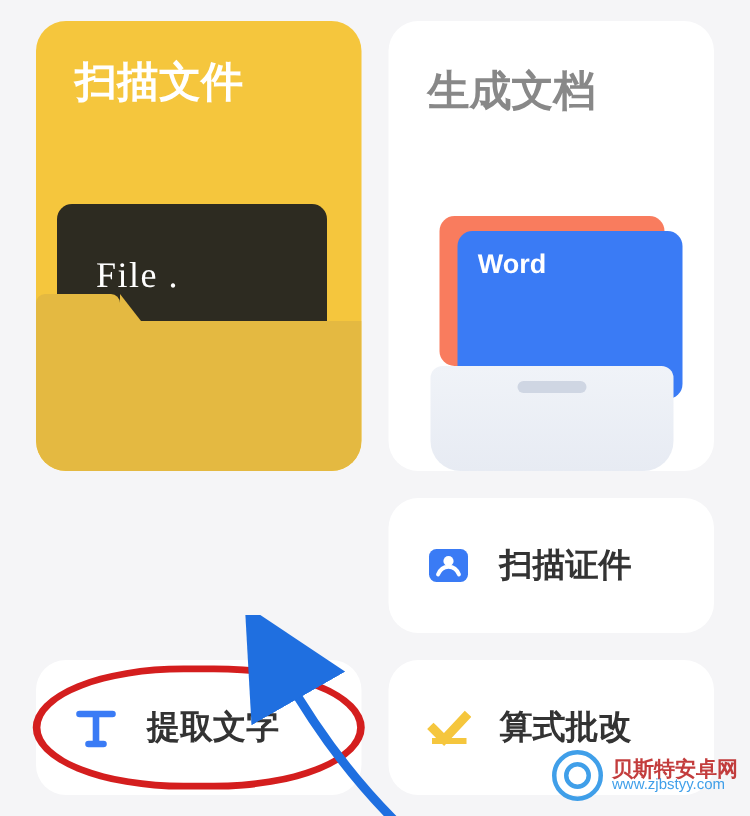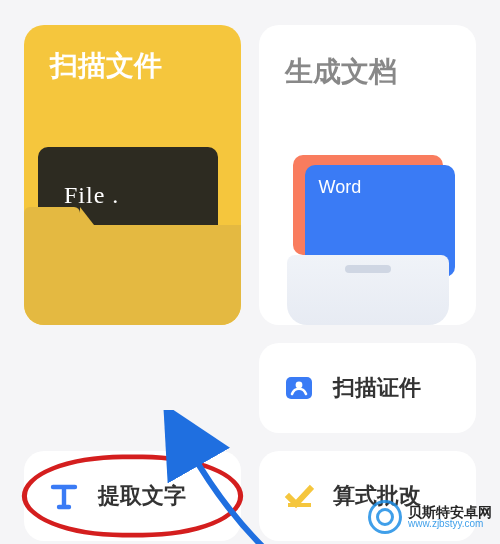--- a/index.html
+++ b/index.html
@@ -1,42 +1,42 @@
 <!DOCTYPE html>
 <html><head>
 <meta charset="utf-8">
 <style>
 *{margin:0;padding:0;box-sizing:border-box;font-family:-apple-system,BlinkMacSystemFont,"PingFang SC","Microsoft YaHei",sans-serif}
 body{width:500px;height:544px;background:#f5f5f7;overflow:hidden;position:relative}
-.grid{display:grid;grid-template-columns:1fr 1fr;gap:18px;padding:25px 24px 0}
+.grid{display:grid;grid-template-columns:1fr 1fr;gap:18px;padding:14px 24px 0}
 .card{background:#fff;border-radius:20px;display:flex;align-items:center;justify-content:flex-start;padding:0 22px;height:90px}
 .card .icon{flex:0 0 36px;display:flex;align-items:center;justify-content:center;margin-right:16px}
 .card .label{font-size:22px;color:#333;font-weight:700}
 .big{height:300px;position:relative;overflow:hidden;padding:0}
 .scan{background:#F5C63D}
 .scan .title{position:absolute;top:22px;left:26px;color:#fff;font-size:28px;font-weight:700}
 .scan .folder-back{position:absolute;bottom:40px;left:14px;width:180px;height:138px;background:#2d2b21;border-radius:10px 10px 0 0}
 .scan .folder-tab{position:absolute;bottom:0;left:0;width:100%;height:100px;background:#E4B941;border-radius:0 0 20px 20px}
 .scan .folder-tab::before{content:"";position:absolute;top:-18px;left:0;width:56px;height:18px;background:#E4B941;border-radius:6px 6px 0 0}
 .scan .folder-tab::after{content:"";position:absolute;top:-18px;left:56px;width:0;height:0;border-bottom:18px solid #E4B941;border-right:14px solid transparent}
 .scan .file-text{position:absolute;bottom:116px;left:40px;color:#fff;font-family:Georgia,serif;font-weight:400;font-size:24px;letter-spacing:1px}
 .gen .title{position:absolute;top:28px;left:26px;color:#888;font-size:28px;font-weight:700}
 .gen .stack{position:absolute;bottom:0;left:50%;transform:translateX(-50%);width:162px;height:210px}
 .gen .doc-back{position:absolute;bottom:70px;left:6px;width:150px;height:100px;background:#F97C5E;border-radius:10px}
-.gen .doc-front{position:absolute;bottom:48px;left:18px;width:150px;height:112px;background:#3A7BF5;border-radius:10px;padding:12px 14px;color:#fff;font-weight:400;font-size:18px}
+.gen .doc-front{position:absolute;bottom:48px;left:18px;width:150px;height:112px;background:#3A7BF5;border-radius:10px;padding:12px 14px;color:#fff;font-weight:700;font-size:18px}
 .gen .tray{position:absolute;bottom:0;left:0;width:162px;height:70px;background:linear-gradient(180deg,#f0f3f8,#e7ebf3);border-radius:8px 8px 20px 20px}
 .gen .tray::before{content:"";position:absolute;top:10px;left:50%;transform:translateX(-50%);width:46px;height:8px;background:#cfd6e3;border-radius:4px}
 .highlight{position:relative}
 .highlight::after{content:"";position:absolute;inset:0;border:5px solid #d41e1e;border-radius:50%/55%;pointer-events:none;transform:scale(1.02,0.92)}
 .section-title{padding:22px 28px 0;color:#aaa;font-size:20px}
 .watermark{position:absolute;right:8px;bottom:10px;display:flex;align-items:center;gap:6px;opacity:0.85}
 .watermark .wm-icon{width:34px;height:34px;border-radius:50%;border:3px solid #1f8fe6;display:flex;align-items:center;justify-content:center}
 .watermark .wm-icon::before{content:"";width:12px;height:12px;border-radius:50%;border:3px solid #1f8fe6}
 .watermark .wm-text{display:flex;flex-direction:column;line-height:1}
-.watermark .t1{color:#000000;font-size:14px;font-weight:700}
+.watermark .t1{color:#b91c1c;font-size:14px;font-weight:700}
 .watermark .t2{color:#1f8fe6;font-size:10px}
 .arrow{position:absolute;bottom:-106px;left:160px;pointer-events:none}
 </style>
 </head>
 <body>
 
 <div class="grid">
   <div class="card big scan">
     <div class="title">扫描文件</div>
     <div class="folder-back"></div>

